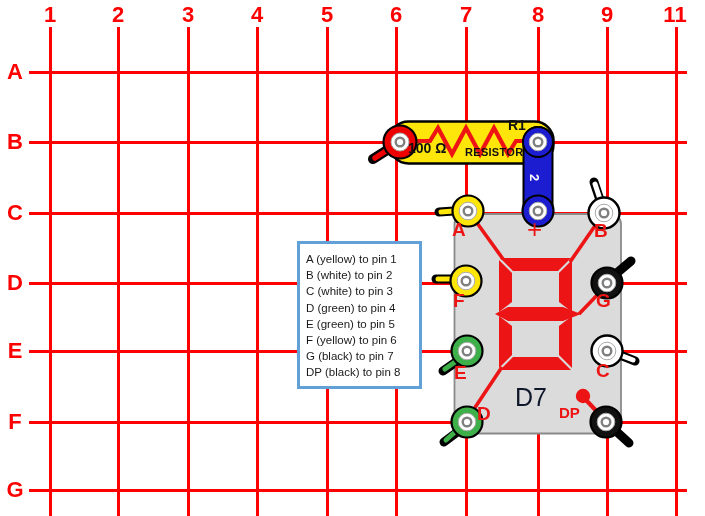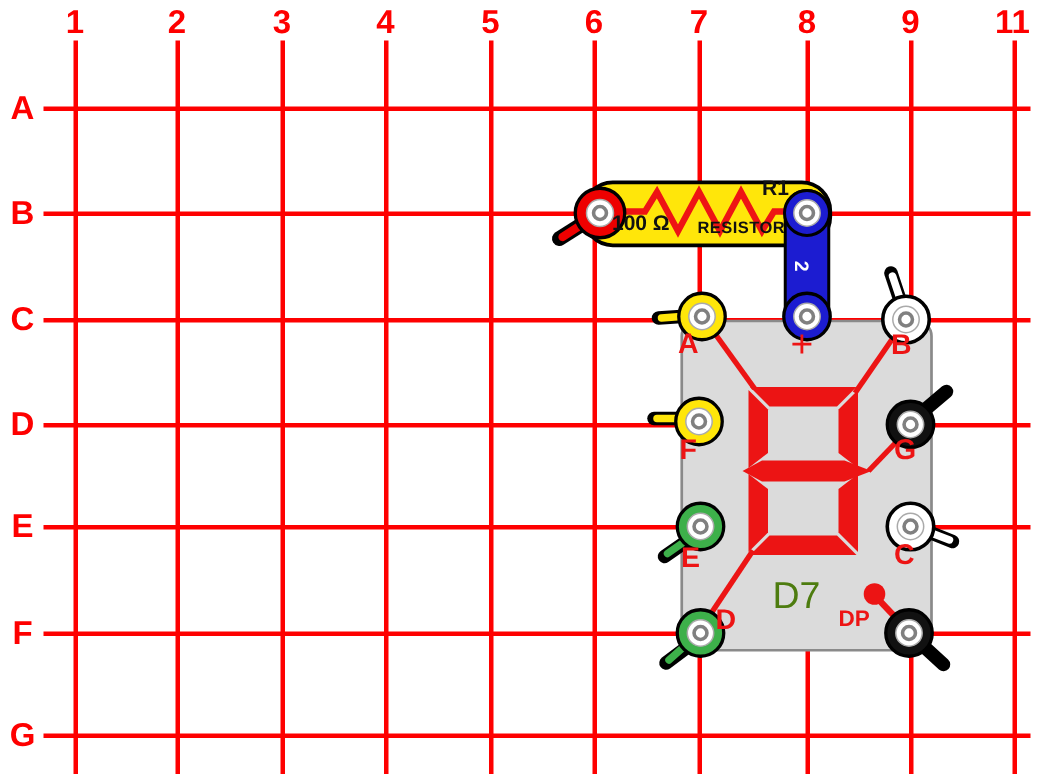--- a/index.html
+++ b/index.html
@@ -68,20 +68,28 @@
   <span class="col-label" style="left:660px">11</span>
 
   <span class="row-label" style="top:59px">A</span>
   <span class="row-label" style="top:129px">B</span>
   <span class="row-label" style="top:200px">C</span>
   <span class="row-label" style="top:270px">D</span>
   <span class="row-label" style="top:338px">E</span>
   <span class="row-label" style="top:409px">F</span>
   <span class="row-label" style="top:477px">G</span>
 
+  <div id="note-pinmap" class="note">A (yellow) to pin 1
+B (white) to pin 2
+C (white) to pin 3
+D (green) to pin 4
+E (green) to pin 5
+F (yellow) to pin 6
+G (black) to pin 7
+DP (black) to pin 8</div>
 
   <svg id="overlay" width="705" height="516" viewBox="0 0 705 516">
 
     <rect x="454.5" y="214" width="166.5" height="219.5" rx="10" fill="#dbdbdb" stroke="#8a8a8a" stroke-width="1.8"></rect>
 
     <g stroke="#ec1414" stroke-width="3.6">
       <line x1="472" y1="216" x2="503" y2="259"></line>
       <line x1="599" y1="220" x2="570" y2="262"></line>
       <line x1="603" y1="289" x2="579" y2="314"></line>
       <line x1="470" y1="415" x2="502" y2="367"></line>
@@ -190,15 +198,15 @@
   <span class="pin-label" style="left:452px; top:219px;">A</span>
   <span class="pin-label" style="left:527px; top:214px; font-size:26px; font-weight:500;">+</span>
   <span class="pin-label" style="left:594px; top:220px;">B</span>
   <span class="pin-label" style="left:453px; top:290px;">F</span>
   <span class="pin-label" style="left:596px; top:290px;">G</span>
   <span class="pin-label" style="left:454px; top:362px;">E</span>
   <span class="pin-label" style="left:596px; top:360px;">C</span>
   <span class="pin-label" style="left:477px; top:403px;">D</span>
   <span class="pin-label" style="left:559px; top:404px; font-size:15px; font-weight:700;">DP</span>
 
-  <span class="comp-label" style="left:505px; top:383px; width:52px; text-align:center; font-size:25px; font-weight:500; color:#4d7c0f;">D7</span>
+  <span class="comp-label" style="left:505px; top:383px; width:52px; text-align:center; font-size:25px; font-weight:500; color:#0f172a;">D7</span>
 
 </div>
 
 </body></html>

